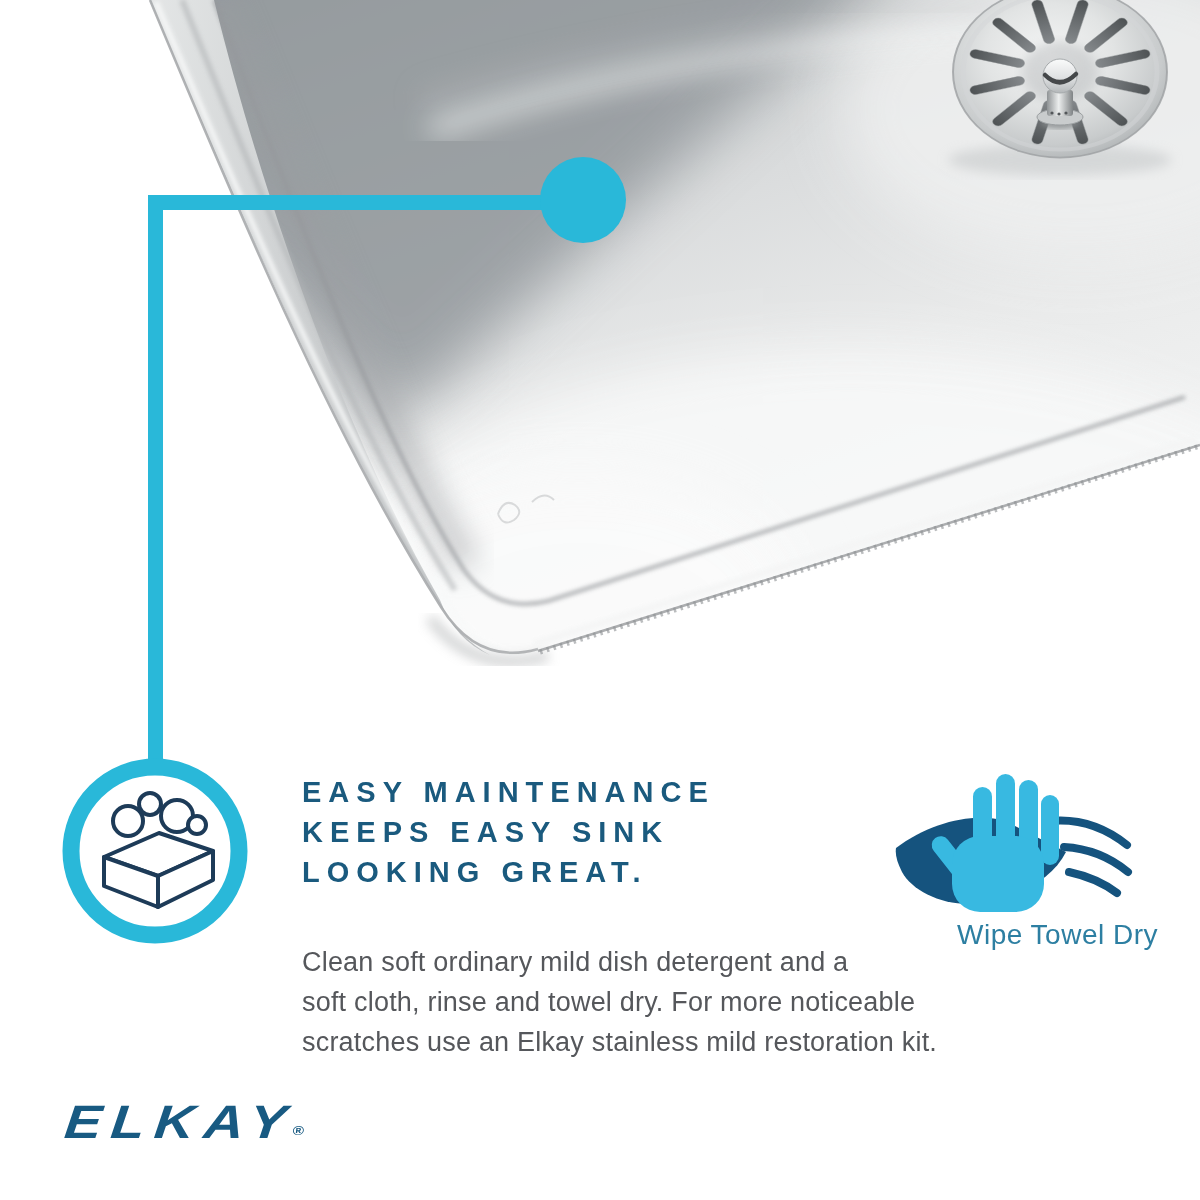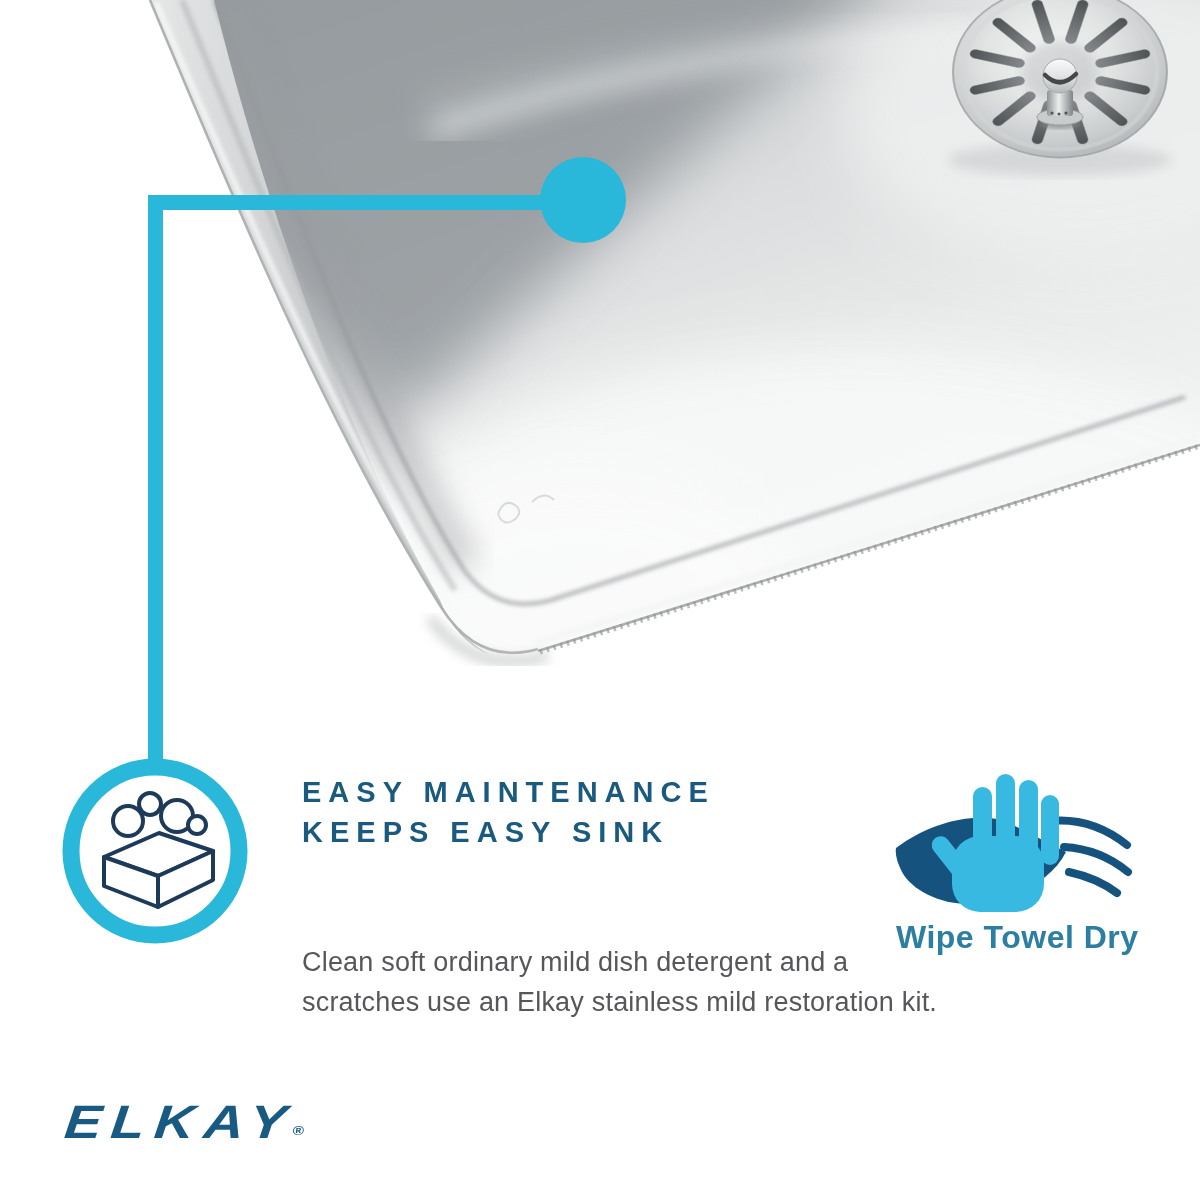--- a/index.html
+++ b/index.html
@@ -21,23 +21,23 @@
     font-size:29px;font-weight:700;letter-spacing:7px;line-height:40px;
     white-space:nowrap;
   }
   .body-copy{
     position:absolute;left:302px;top:942px;
     color:var(--body-gray,#55575b);
     font-size:27px;font-weight:400;line-height:40px;letter-spacing:0.2px;
     white-space:nowrap;
   }
   .wipe-label{
-    position:absolute;left:896px;top:919px;width:262px;text-align:left;
+    position:absolute;left:896px;top:919px;width:262px;text-align:right;
     color:var(--wipe-label-teal,#2d7fa2);
-    font-size:32px;font-weight:700;letter-spacing:0.5px;white-space:nowrap;
+    font-size:28px;font-weight:400;letter-spacing:0.5px;white-space:nowrap;
   }
   .logo{
     position:absolute;left:62px;top:1094px;
     color:var(--logo-blue,#185a82);
     font-size:47px;font-weight:800;font-style:italic;letter-spacing:8px;
     transform:skewX(-6deg) scaleX(1.18);transform-origin:left bottom;
     white-space:nowrap;
   }
   .logo .reg{font-size:13px;font-style:normal;letter-spacing:0;vertical-align:3px;margin-left:-2px;}
 </style>
@@ -202,24 +202,26 @@
         <rect class="hand" x="1041" y="795" width="18" height="70" rx="9"></rect>
         <rect class="hand" x="941" y="833" width="18" height="48" rx="9" transform="rotate(-38 950 857)"></rect>
         <rect class="hand" x="952" y="836" width="92" height="76" rx="28"></rect>
       </g>
     </g>
   </svg>
 
   <div class="headline">
     <div>EASY MAINTENANCE</div>
     <div>KEEPS EASY SINK</div>
+    <div>LOOKING GREAT.</div>
   </div>
 
   <div class="body-copy">
     <div>Clean soft ordinary mild dish detergent and a</div>
+    <div>soft cloth, rinse and towel dry. For more noticeable</div>
     <div>scratches use an Elkay stainless mild restoration kit.</div>
   </div>
 
   <div class="wipe-label">Wipe Towel Dry</div>
 
   <div class="logo"><span>ELKAY</span><span class="reg">®</span></div>
 
 </div>
 
 </body></html>

